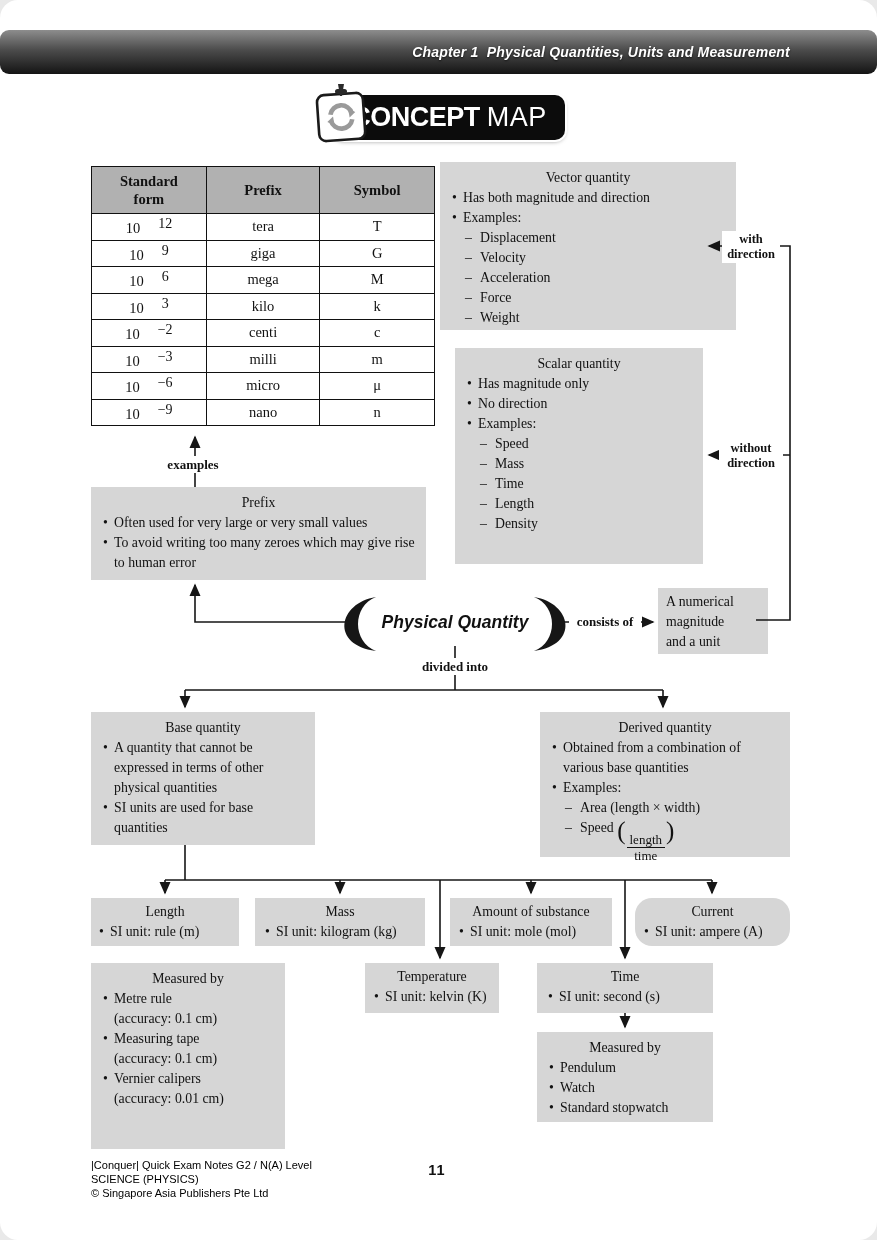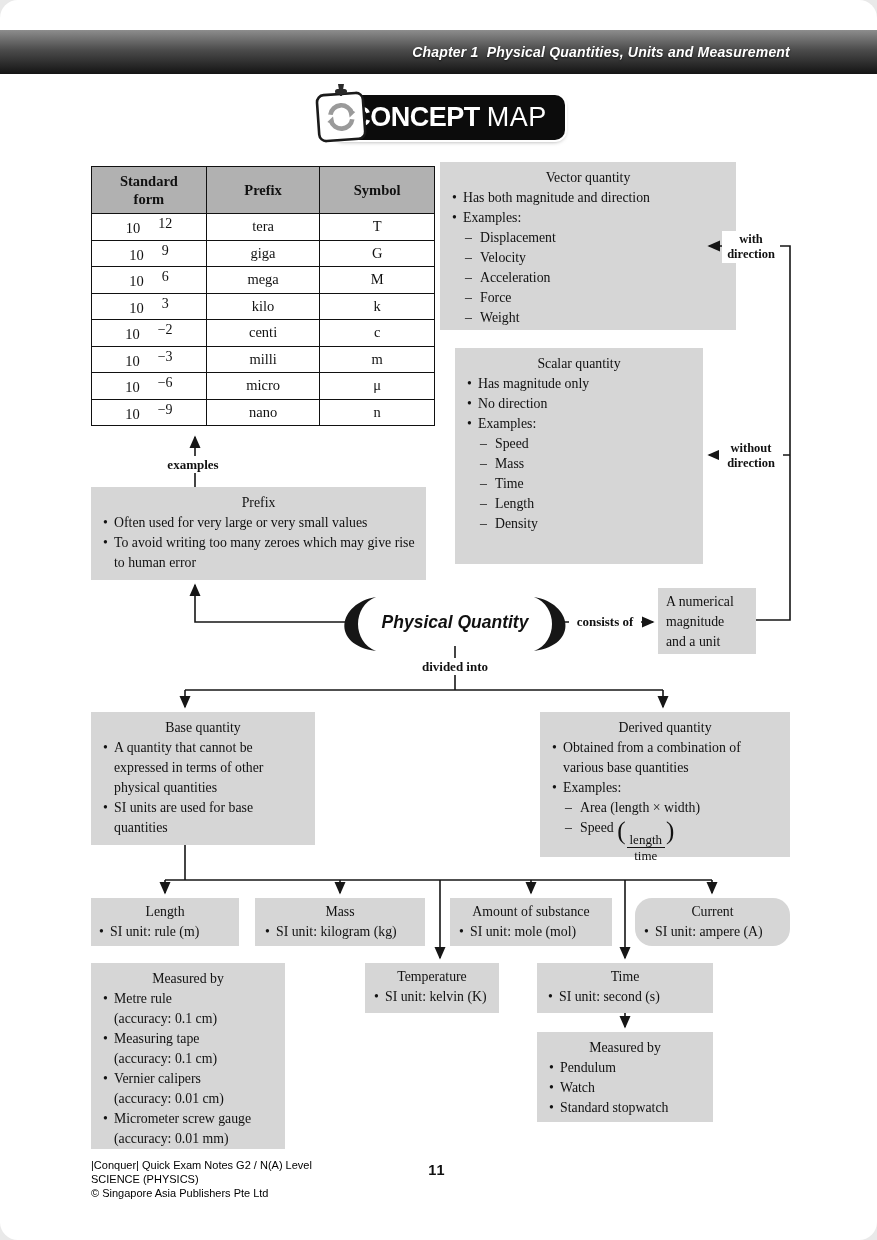--- a/index.html
+++ b/index.html
@@ -2,21 +2,21 @@
 <html><head>
 <meta charset="utf-8">
 <style>
   * { box-sizing: border-box; margin: 0; padding: 0; }
   body { width: 877px; height: 1240px; background: #e9e9e9; font-family: "Liberation Serif", serif; color: #111; }
   .page { position: relative; width: 877px; height: 1240px; background: #fff; border-radius: 18px; overflow: hidden; }
 
   
   .chapter-bar { position: absolute; left: 0; top: 30px; width: 877px; height: 44px;
     background: linear-gradient(180deg, #8d8d8d 0%, #4c4c4c 45%, #141414 100%);
-    display: flex; align-items: center; justify-content: flex-end; padding-right: 87px; }
+    display: flex; align-items: center; justify-content: flex-end; padding-right: 87px; border-radius: 9px; }
   .chapter-title { font-family: "Liberation Sans", sans-serif; font-style: italic; font-weight: bold;
     font-size: 14px; color: #fff; white-space: pre; text-shadow: 0 1px 2px rgba(0,0,0,.65); letter-spacing: .2px; }
 
   
   .logo-banner { position: absolute; left: 333px; top: 95px; width: 232px; height: 45px; background: #0c0c0c;
     border-radius: 10px; display: flex; align-items: center; justify-content: center; gap: 7px; z-index: 2;
     box-shadow: 0 0 0 2px #fff, 0 2px 4px rgba(0,0,0,.35); }
   .logo-concept { font-family: "Liberation Sans", sans-serif; font-weight: bold; font-size: 27px; color: #fff; letter-spacing: -.5px; }
   .logo-map { font-family: "Liberation Sans", sans-serif; font-weight: normal; font-size: 27px; color: #fff; letter-spacing: .5px; }
   .logo-pad { position: absolute; left: 314px; top: 84px; width: 54px; height: 60px; z-index: 3; }
@@ -172,21 +172,21 @@
   <div class="gbox" style="left:91px; top:487px; width:335px; height:93px;">
     <div class="bt">Prefix</div>
     <ul>
       <li>Often used for very large or very small values</li>
       <li>To avoid writing too many zeroes which may give rise to human error</li>
     </ul>
   </div>
 
   <div class="pq-title">Physical Quantity</div>
 
-  <div class="gbox" style="left:658px; top:588px; width:98px; height:66px; padding:4px 8px;">
+  <div class="gbox" style="left:658px; top:588px; width:110px; height:66px; padding:4px 8px;">
     <div>A numerical</div>
     <div>magnitude</div>
     <div>and a unit</div>
   </div>
 
   <div class="gbox" style="left:91px; top:712px; width:224px; height:133px;">
     <div class="bt">Base quantity</div>
     <ul>
       <li>A quantity that cannot be expressed in terms of other physical quantities</li>
       <li>SI units are used for base quantities</li>
@@ -233,21 +233,20 @@
         <li>SI unit: ampere (A)</li>
       </ul>
   </div>
 
   <div class="gbox" style="left:91px; top:963px; width:194px; height:186px;">
     <div class="bt">Measured by</div>
     <ul>
       <li><span>Metre rule</span><span class="acc">(accuracy: 0.1 cm)</span></li>
       <li><span>Measuring tape</span><span class="acc">(accuracy: 0.1 cm)</span></li>
       <li><span>Vernier calipers</span><span class="acc">(accuracy: 0.01 cm)</span></li>
-      <li><span>Micrometer screw gauge</span><span class="acc">(accuracy: 0.01 mm)</span></li>
     </ul>
   </div>
 
   <div class="gbox" style="left:365px; top:963px; width:134px; height:50px; padding:4px 7px;">
     <div class="bt">Temperature</div>
     <ul>
         <li>SI unit: kelvin (K)</li>
       </ul>
   </div>
   <div class="gbox" style="left:537px; top:963px; width:176px; height:50px; padding:4px 9px;">

